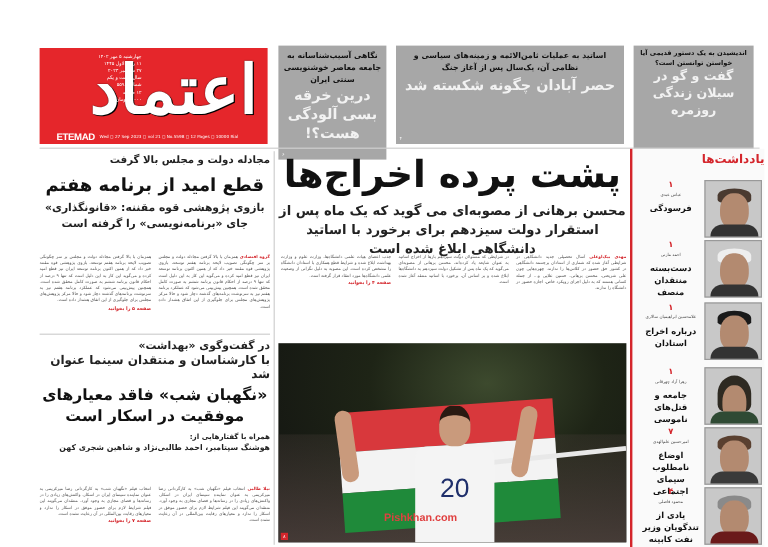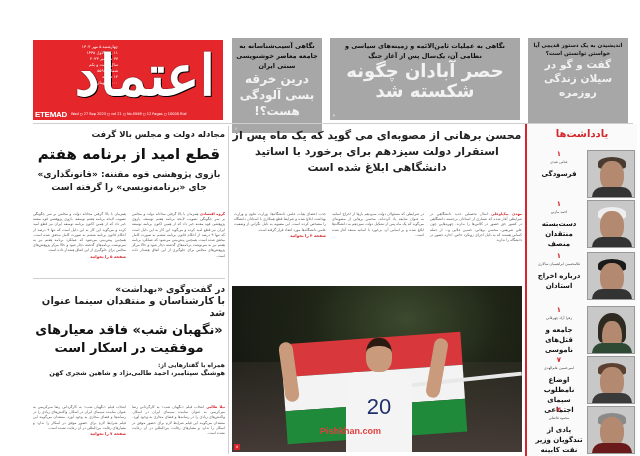--- a/index.html
+++ b/index.html
@@ -5,21 +5,21 @@
   * { box-sizing: border-box; margin: 0; padding: 0; }
   html, body { width: 640px; height: 456px; background: #ffffff; overflow: hidden; }
   body { font-family: "DejaVu Sans", sans-serif; position: relative; color: #1a1a1a; }
   .page { position: absolute; left: 0; top: 0; width: 640px; height: 456px; background: #fff; }
   .rtl { direction: rtl; text-align: center; }
 
   
   .masthead { position: absolute; left: 33px; top: 40px; width: 190px; height: 80px; background: #e5262b; overflow: hidden; }
   .masthead .logo { position: absolute; right: 8px; top: 0; width: 150px; height: 70px; color: #fff; font-family: "DejaVu Serif", serif; font-weight: bold; font-size: 56px; line-height: 70px; direction: rtl; text-align: right; letter-spacing: -2px; text-shadow: 0 0 1px #000, 1px 1px 0 #000; }
   .masthead .dateblock { position: absolute; left: 30px; top: 4px; width: 55px; font-size: 4px; line-height: 6px; color: #fff; direction: rtl; text-align: right; }
-  .masthead .footer { position: absolute; left: 0; bottom: 0; width: 228px; height: 12px; display: flex; align-items: center; gap: 4px; padding-left: 2px; }
+  .masthead .footer { position: absolute; left: 0; bottom: 0; width: 228px; height: 12px; display: flex; align-items: center; gap: 4px; padding-left: 14px; }
   .masthead .latin { color: #fff; font-family: "Liberation Sans", sans-serif; font-size: 8px; font-weight: bold; letter-spacing: -0.3px; }
   .masthead .meta { color: #fff; font-size: 3.5px; white-space: nowrap; }
 
   
   .promo { position: absolute; background: #a7a7a7; padding: 3px 4px; direction: rtl; text-align: center; overflow: hidden; }
   .promo .kicker { color: #111; font-size: 6.5px; font-weight: bold; line-height: 10px; }
   .promo .head { color: #f2f2f2; font-size: 12px; font-weight: bold; line-height: 16px; }
   .promo .pg { position: absolute; left: 3px; bottom: 2px; color: #f2f2f2; font-size: 4px; }
 
   
@@ -52,21 +52,21 @@
   .player .headshape { position: absolute; left: 22px; top: 0; width: 26px; height: 34px; background: #c99a7c; border-radius: 45% 45% 40% 40%; border-top: 8px solid #2a1a12; }
   .player .jersey { position: absolute; left: 2px; top: 34px; width: 66px; height: 80px; background: #f4f4f4; border-radius: 10px 10px 0 0; }
   .player .num { position: absolute; left: 0; top: 22px; width: 100%; text-align: center; font-family: "Liberation Sans", sans-serif; font-weight: normal; font-size: 22px; color: #1f2f6b; }
   .arm { position: absolute; width: 14px; height: 60px; background: #c99a7c; border-radius: 7px; }
   .net { position: absolute; left: 168px; top: 92px; width: 122px; height: 4px; background: #e8e8e8; transform: rotate(-6deg); }
   .watermark { position: absolute; left: 88px; top: 140px; color: #e04040; font-family: "Liberation Sans", sans-serif; font-size: 9px; font-weight: bold; }
   .photo-pg { position: absolute; left: 2px; bottom: 2px; width: 6px; height: 6px; background: #d4262c; color:#fff; font-size: 4px; line-height: 6px; text-align:center; }
 
   
   .sidebar { position: absolute; left: 525px; top: 124px; width: 112px; height: 332px; border-left: 2px solid #d4262c; background: #fafafa; }
-  .sidebar-title { position: absolute; top: 4px; left: 0; width: 110px; text-align: center; color: #d4262c; font-weight: bold; font-size: 10px; direction: rtl; }
+  .sidebar-title { position: absolute; top: 4px; left: 0; width: 110px; color: #d4262c; font-weight: bold; font-size: 10px; direction: rtl; }
   .op { position: absolute; left: 6px; width: 104px; height: 50px; }
   .op .pic { position: absolute; left: 54px; top: 0; width: 48px; height: 48px; border: 1px solid #999; background: #c8c8c8; overflow: hidden; }
   .op .pic .face { position: absolute; left: 12px; top: 10px; width: 24px; height: 30px; border-radius: 45%; background: #b38a70; }
   .op .pic .hair { position: absolute; left: 10px; top: 6px; width: 28px; height: 12px; border-radius: 50% 50% 20% 20%; background: #4a3a30; }
   .op .pic .body { position: absolute; left: 4px; top: 36px; width: 40px; height: 20px; border-radius: 10px 10px 0 0; background: #333; }
   .op .txt { position: absolute; left: 0; top: 0; width: 52px; direction: rtl; text-align: center; }
   .op .num { color: #d4262c; font-size: 7px; font-weight: bold; line-height: 9px; }
   .op .name { color: #444; font-size: 3.5px; line-height: 6px; }
   .op .title { color: #111; font-size: 7px; font-weight: bold; line-height: 10px; margin-top: 4px; }
 </style>
@@ -91,22 +91,22 @@
       <span class="meta">Wed ◻ 27 Sep 2023 ◻ vol 21 ◻ No.5598 ◻ 12 Pages ◻ 10000 Rial</span>
     </div>
   </div>
 
   <div class="promo" style="left:232px; top:38px; width:90px; height:95px;">
     <div class="kicker">نگاهی آسیب‌شناسانه به جامعه معاصر خوشنویسی سنتی ایران</div>
     <div class="head">درین خرقه بسی آلودگی هست؟!</div>
     <div class="pg">۶</div>
   </div>
   <div class="promo" style="left:330px; top:38px; width:190px; height:82px;">
-    <div class="kicker">نگاهی به عملیات ثامن‌الائمه و زمینه‌های سیاسی و نظامی آن، یک‌سال پس از آغاز جنگ</div>
-    <div class="head" style="font-size:18px; line-height:20px;">حصر آبادان چگونه شکسته شد</div>
+    <div class="kicker">اساتید به عملیات ثامن‌الائمه و زمینه‌های سیاسی و نظامی آن، یک‌سال پس از آغاز جنگ</div>
+    <div class="head" style="font-size:12px; line-height:20px;">حصر آبادان چگونه شکسته شد</div>
     <div class="pg">۴</div>
   </div>
   <div class="promo" style="left:528px; top:38px; width:100px; height:100px;">
     <div class="kicker" style="font-size:5.5px; line-height:8px;">اندیشیدن به یک دستور قدیمی آیا خواستن توانستن است؟</div>
     <div class="head" style="font-size:10.5px; line-height:14px;">گفت و گو در سیلان زندگی روزمره</div>
     <div class="pg">۱۱</div>
   </div>
 
   <div class="hr" style="left:33px; top:123px; width:600px;"></div>
 
@@ -142,20 +142,21 @@
     </div>
     <div class="bodytext" style="width:93px;">
       <span>انتخاب فیلم «نگهبان شب» به کارگردانی رضا میرکریمی به عنوان نماینده سینمای ایران در اسکار، واکنش‌های زیادی را در رسانه‌ها و فضای مجازی به وجود آورد. منتقدان می‌گویند این فیلم شرایط لازم برای حضور موفق در اسکار را ندارد و معیارهای رقابت بین‌المللی در آن رعایت نشده است.</span>
       <div class="morelink">صفحه ۷ را بخوانید</div>
     </div>
   </div>
 
   <div class="vr" style="left:228px; top:126px; height:328px;"></div>
 
   <div class="rtl" style="position:absolute; left:232px; top:126px; width:290px;">
+    <div class="main-head">پشت پرده اخراج‌ها</div>
     <div class="main-sub" style="margin-top:2px;">محسن برهانی از مصوبه‌ای می گوید که یک ماه پس از استقرار دولت سیزدهم برای برخورد با اساتید دانشگاهی ابلاغ شده است</div>
   </div>
   <div style="position:absolute; left:232px; top:212px; width:290px; height:66px; display:flex; gap:6px; direction:rtl; overflow:hidden;">
     <div class="bodytext" style="width:92px;">
       <span class="author">مهدی بیک‌اوغلی</span>
       <span>آسال تحصیلی جدید دانشگاهی در شرایطی آغاز شده که شماری از استادان برجسته دانشگاهی در کشور حق حضور در کلاس‌ها را ندارند. چهره‌هایی چون علی شریعتی، محسن برهانی، حسین علایی و... از جمله کسانی هستند که به دلیل اجرای رویکرد خاص، اجازه حضور در دانشگاه را ندارند.</span>
     </div>
     <div class="bodytext" style="width:92px;">
       <span>در شرایطی که مسئولان دولت سیزدهم بارها از اخراج اساتید به عنوان شایعه یاد کرده‌اند، محسن برهانی از مصوبه‌ای می‌گوید که یک ماه پس از تشکیل دولت سیزدهم به دانشگاه‌ها ابلاغ شده و بر اساس آن، برخورد با اساتید منتقد آغاز شده است.</span>
     </div>

